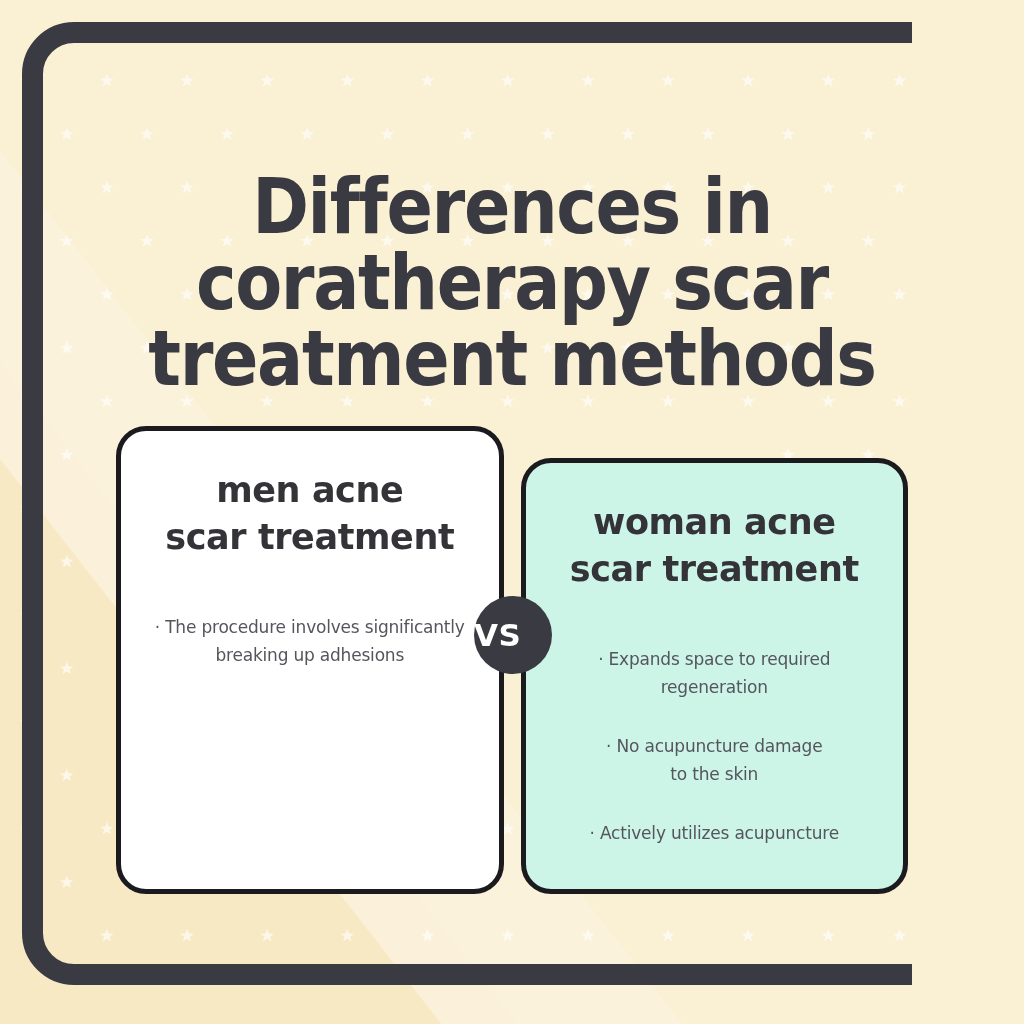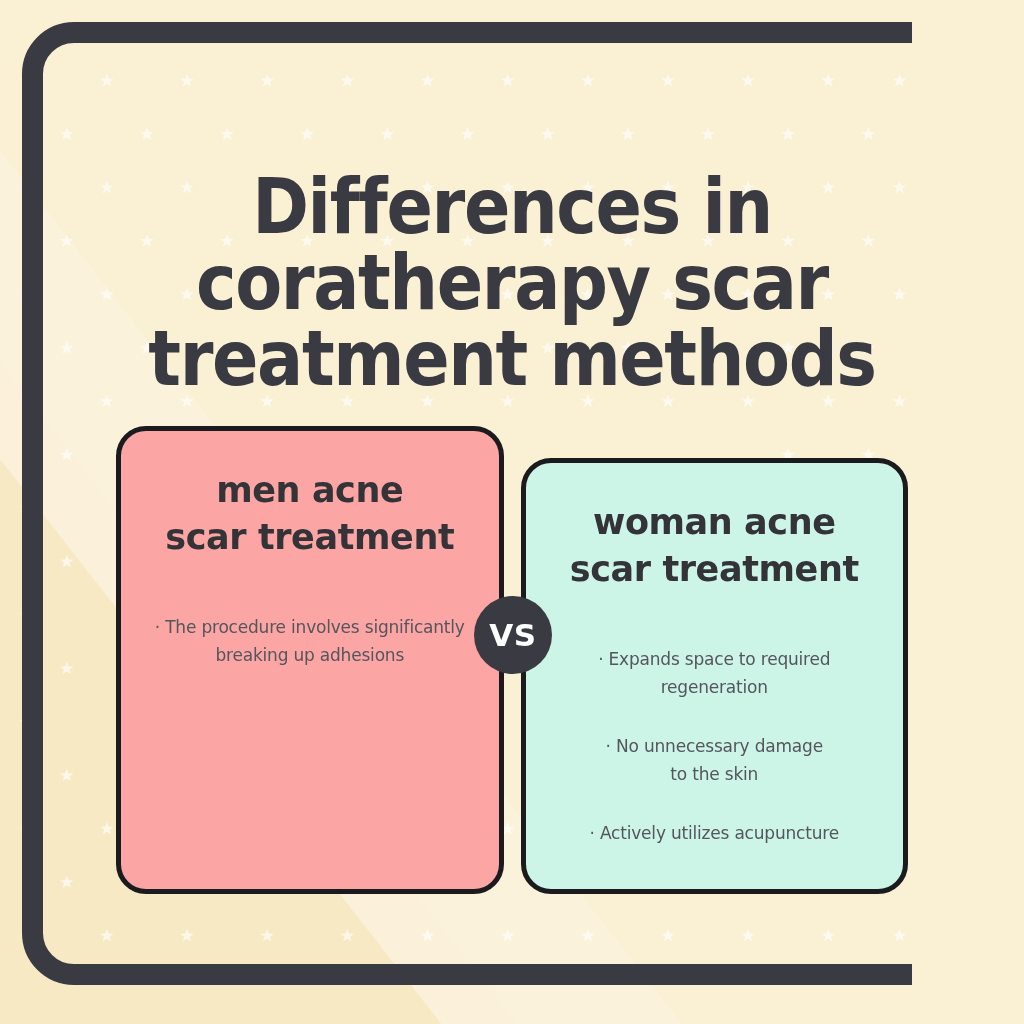--- a/index.html
+++ b/index.html
@@ -99,21 +99,21 @@
 
   .card {
     flex: 1 1 0;
     border: 5px solid #1b1b1f;
     border-radius: 30px;
     box-sizing: border-box;
     position: relative;
     padding: 36px 18px 0;
     text-align: center;
   }
-  .card.left  { background: #fca5a5; }
+  .card.left  { background: #ffffff; }
   .card.right { background: #ccf5e7; margin-top: 32px; }
 
   .card-heading {
     color: #333338;
     font-family: "DejaVu Sans", sans-serif;
     font-weight: 700;
     font-size: 35px;
     line-height: 47px;
     letter-spacing: -.4px;
     white-space: pre-line;
@@ -142,21 +142,21 @@
     position: absolute;
     left: 474px;
     top: 596px;
     width: 78px;
     height: 78px;
     border-radius: 50%;
     background: #3a3a42;
     color: #ffffff;
     display: flex;
     align-items: center;
-    justify-content: center;
+    justify-content: flex-start;
     font-family: "DejaVu Sans", sans-serif;
     font-weight: 700;
     font-size: 31px;
     letter-spacing: .5px;
   }
 </style>
 </head>
 <body>
 
 <div id="poster">
@@ -329,21 +329,21 @@
 breaking up adhesions</li>
       </ul>
     </div>
 
     <div class="card right">
       <div class="card-heading">woman acne
 scar treatment</div>
       <ul class="bullets">
         <li>· Expands space to required
 regeneration</li>
-        <li>· No unnecessary damage
+        <li>· No acupuncture damage
 to the skin</li>
         <li>· Actively utilizes acupuncture</li>
       </ul>
     </div>
 
   </div>
 
   <div class="vs-badge">
     <span>VS</span>
   </div>

